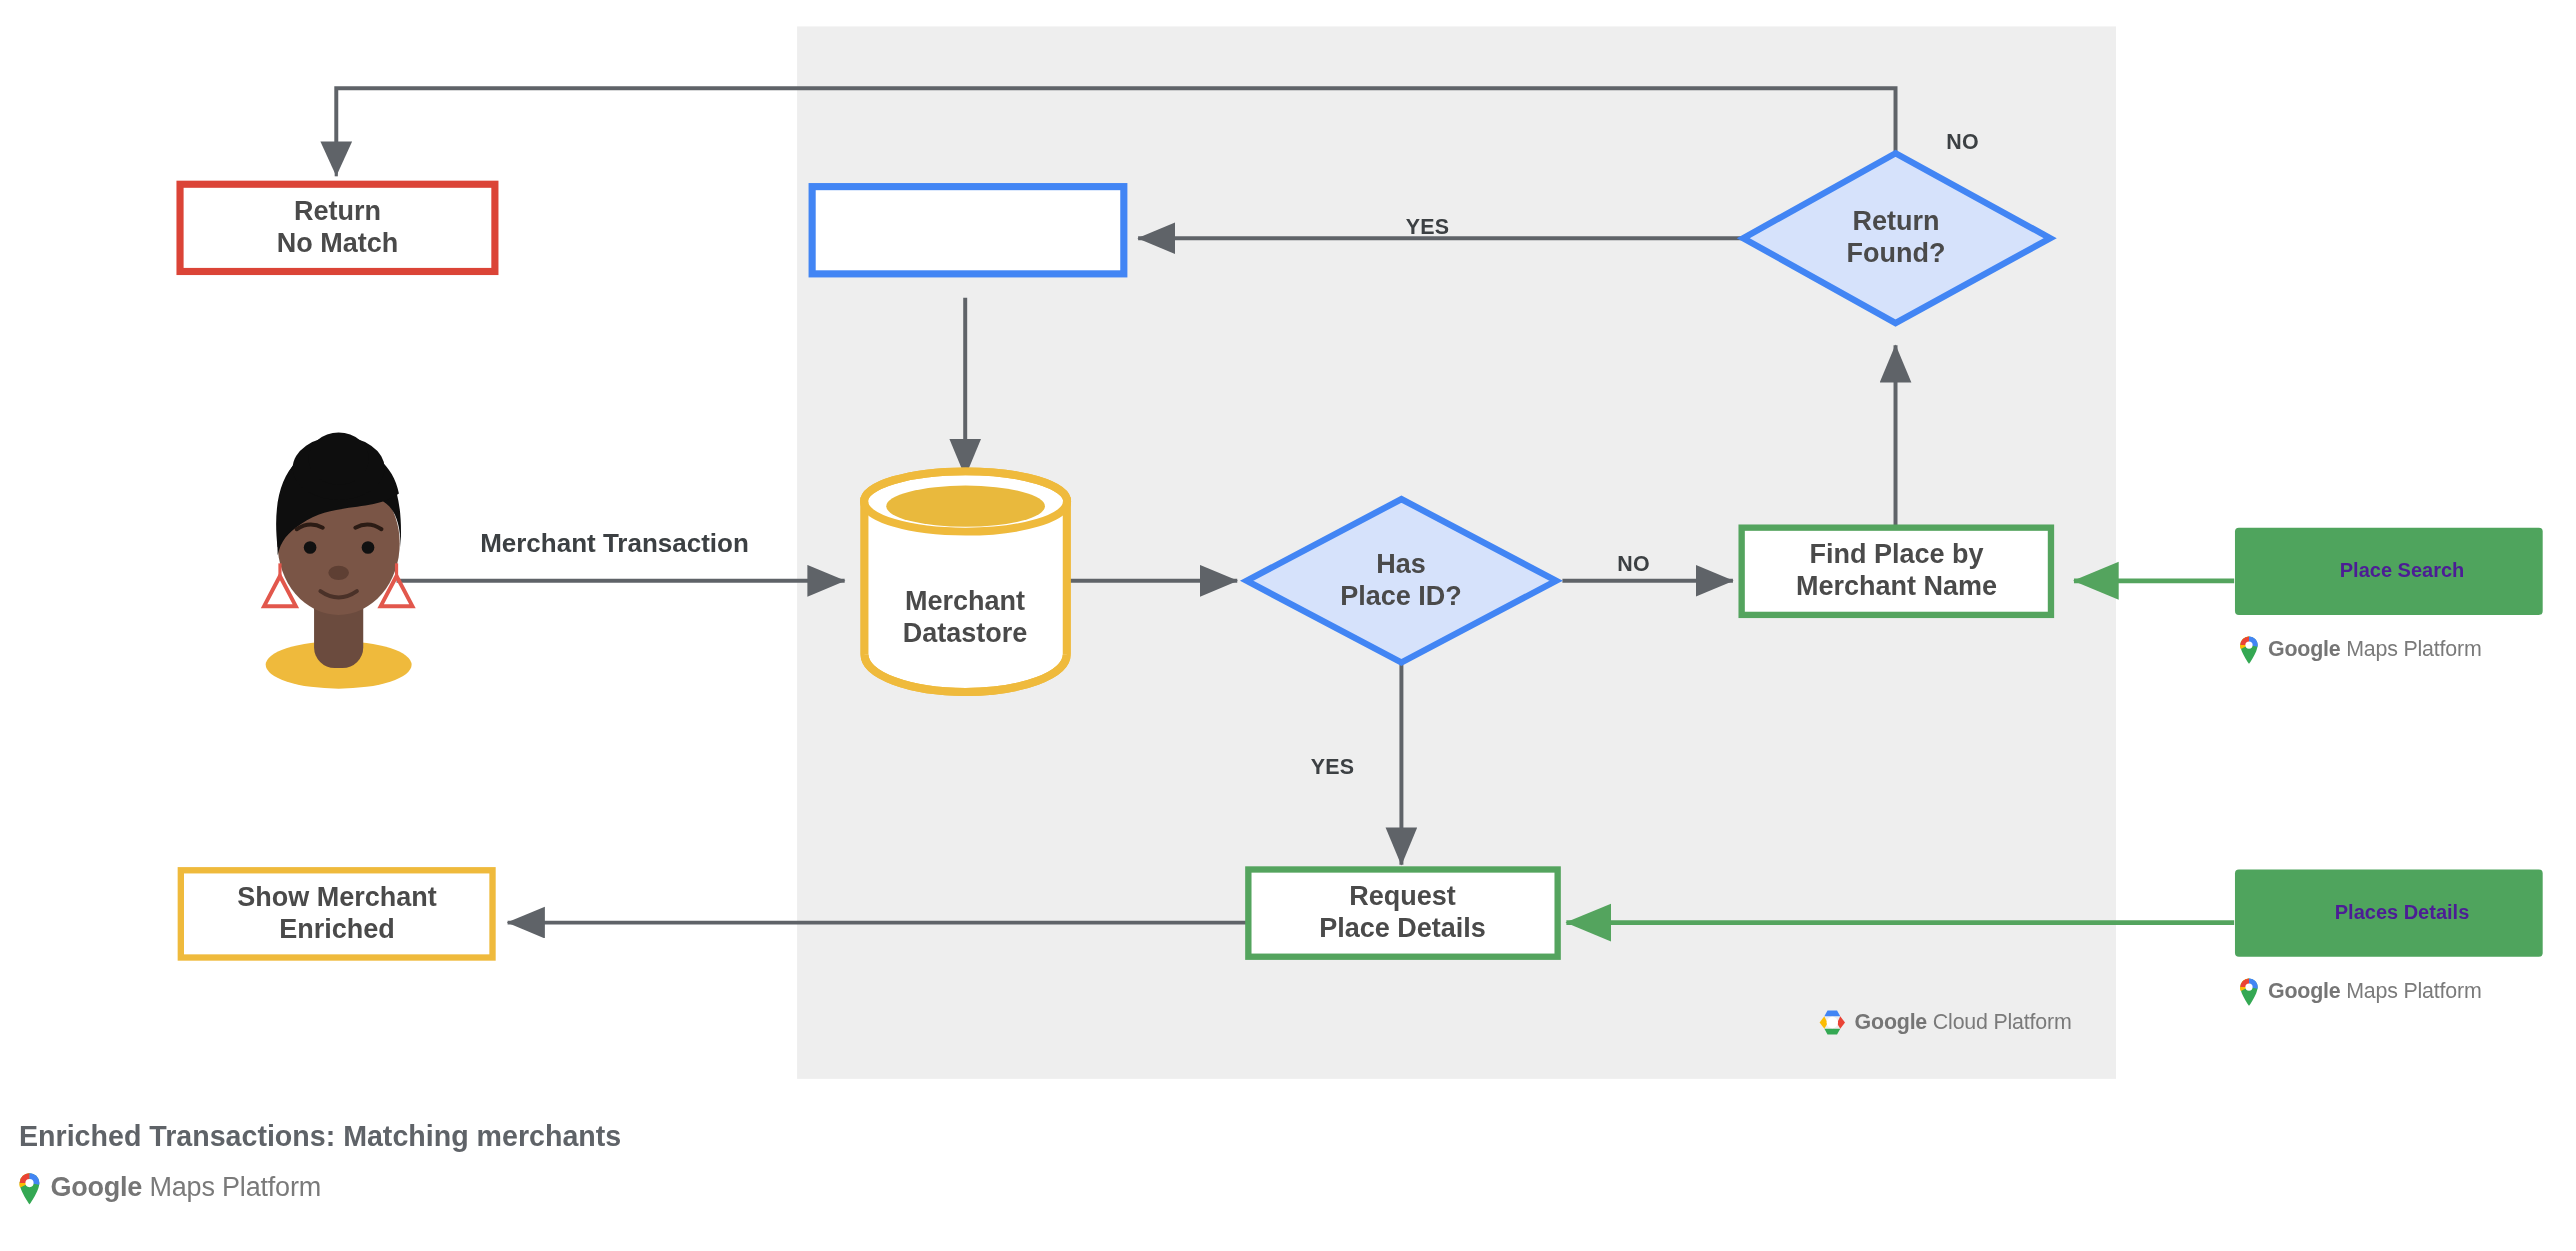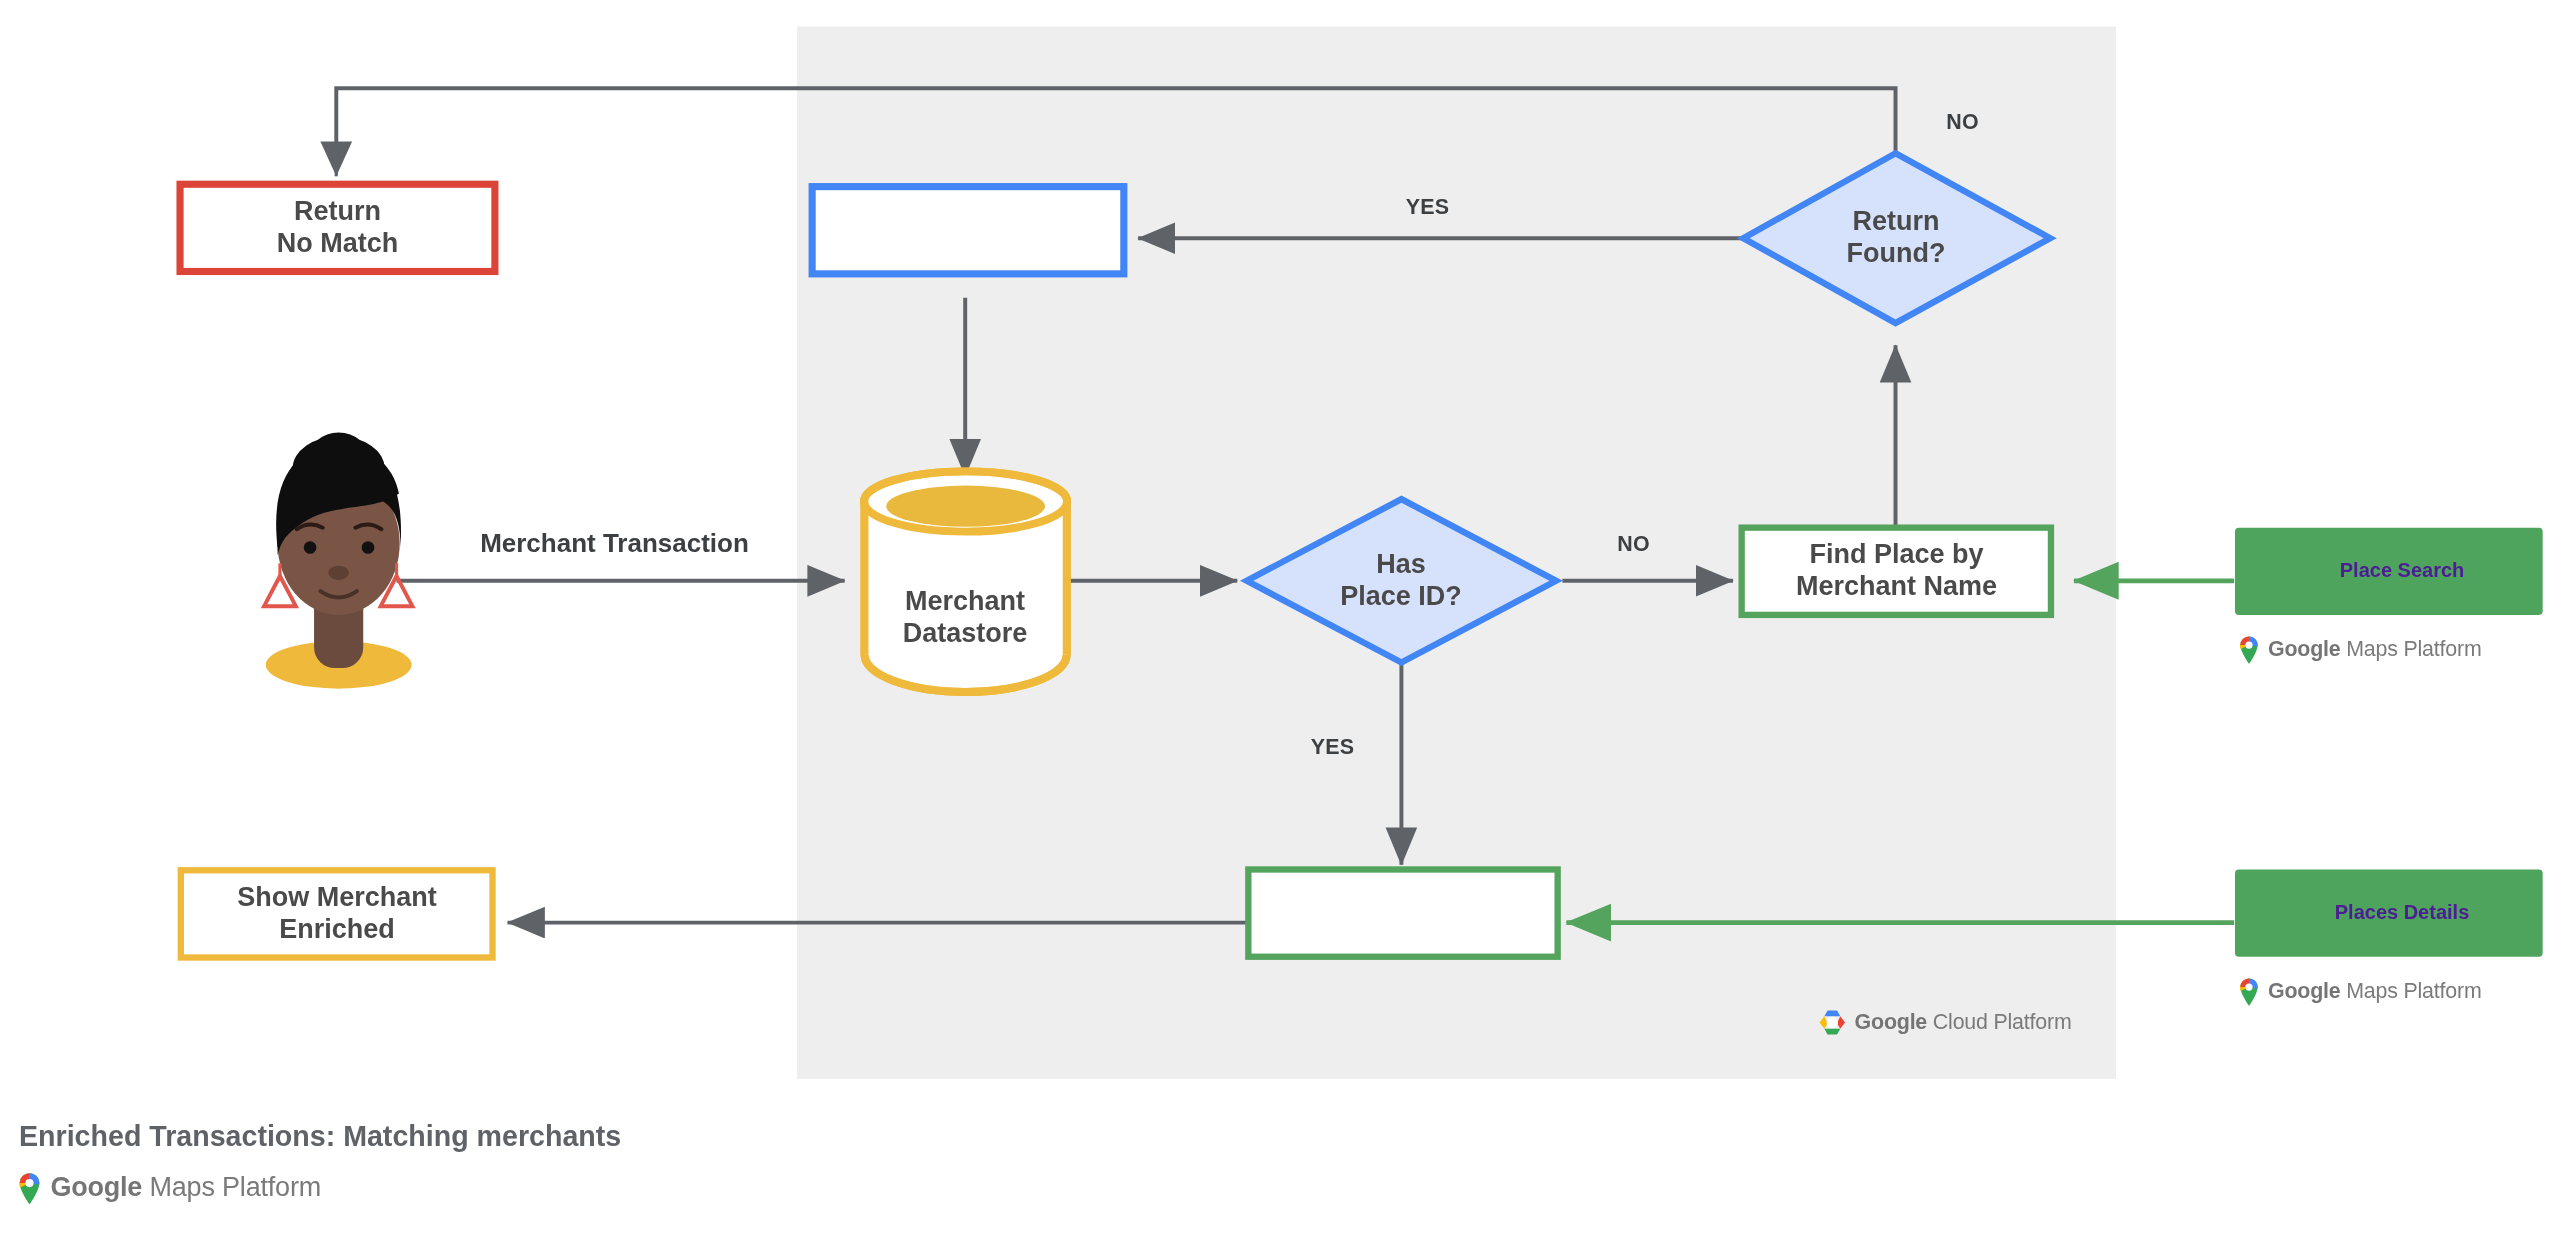--- a/index.html
+++ b/index.html
@@ -8,21 +8,21 @@
     font-family:"Liberation Sans","DejaVu Sans",sans-serif;
     color:#4a4a4a;
   }
   #stage{position:absolute;inset:0;}
   svg#canvas{position:absolute;left:0;top:0;width:2576px;height:1252px;}
 
   
   .lbl{position:absolute;font-weight:700;color:#4a4a4a;line-height:1.18;text-align:center;
        white-space:pre-line;display:flex;align-items:center;justify-content:center;}
   .node-text{font-size:27px;}
-  .edge-text{font-size:21.4px;font-weight:700;color:#3c4043;letter-spacing:0.3px;}
+  .edge-text{font-size:21.4px;font-weight:700;color:#3c4043;letter-spacing:0.3px;margin-top:20px;}
   .flow-text{font-size:26px;font-weight:700;color:#3c4043;}
   .green-text{font-size:20px;font-weight:700;color:#4c1d95;padding-left:13px;}
 
   
   .brand{position:absolute;display:flex;align-items:center;gap:8px;}
   .brand .wordmark{font-size:21.4px;color:#7a7a7a;letter-spacing:-0.2px;white-space:nowrap;}
   .brand .wordmark b{font-weight:700;color:#757575;}
   .brand .wordmark span{font-weight:400;}
 
   .caption{position:absolute;left:19px;top:1120px;font-size:28.6px;font-weight:700;color:#5f6368;}
@@ -146,20 +146,22 @@
 
   <div class="lbl node-text" style="left:864px;top:574px;width:202px;height:87px;">Merchant
 Datastore</div>
 
   <div class="lbl node-text" style="left:1282px;top:537px;width:238px;height:87px;">Has
 Place ID?</div>
 
   <div class="lbl node-text" style="left:1742px;top:527px;width:309px;height:87px;">Find Place by
 Merchant Name</div>
 
+  <div class="lbl node-text" style="left:1248px;top:869px;width:309px;height:87px;">Request
+Place Details</div>
 
   <div class="lbl node-text" style="left:181px;top:870px;width:312px;height:87px;">Show Merchant
 Enriched</div>
 
   <div class="lbl green-text" style="left:2235px;top:527px;width:308px;height:87px;display:flex;align-items:center;justify-content:center;">Place Search</div>
 
   <div class="lbl green-text" style="left:2235px;top:869px;width:308px;height:87px;display:flex;align-items:center;justify-content:center;">Places Details</div>
 
   <div class="lbl flow-text" style="left:432px;top:523px;width:365px;height:40px;">Merchant Transaction</div>
 

